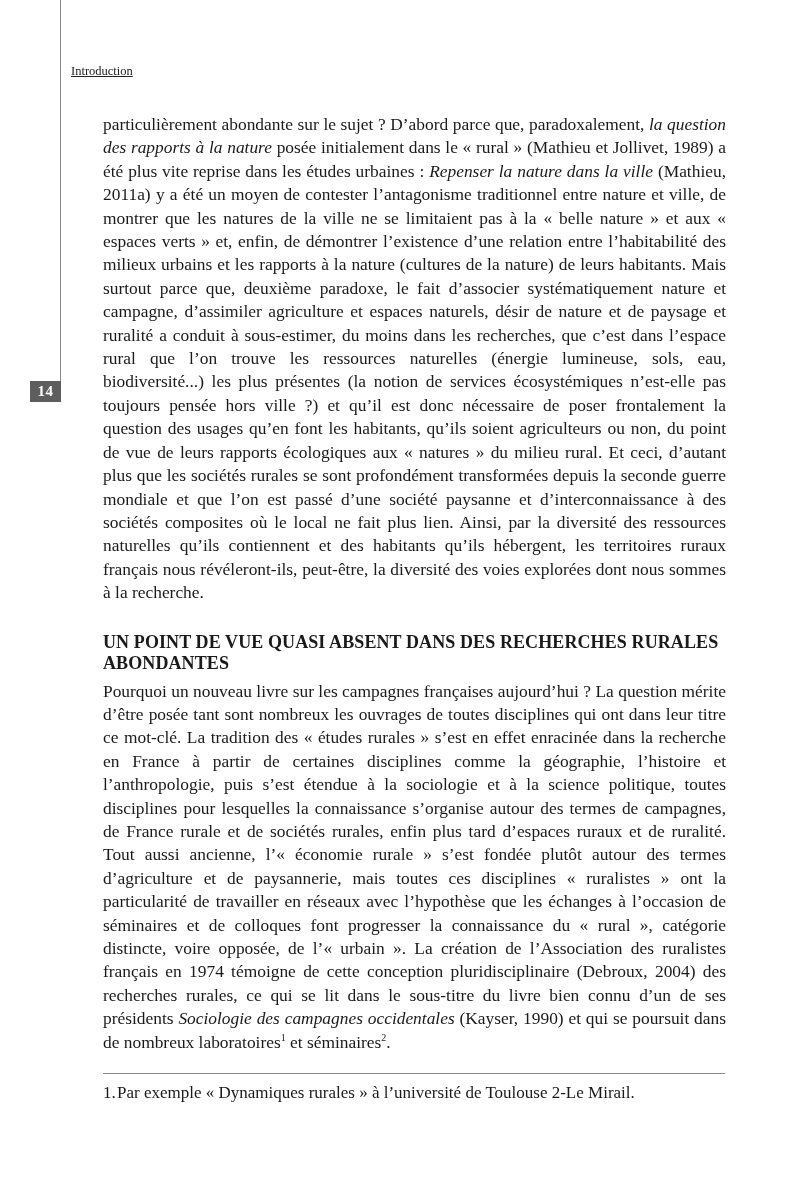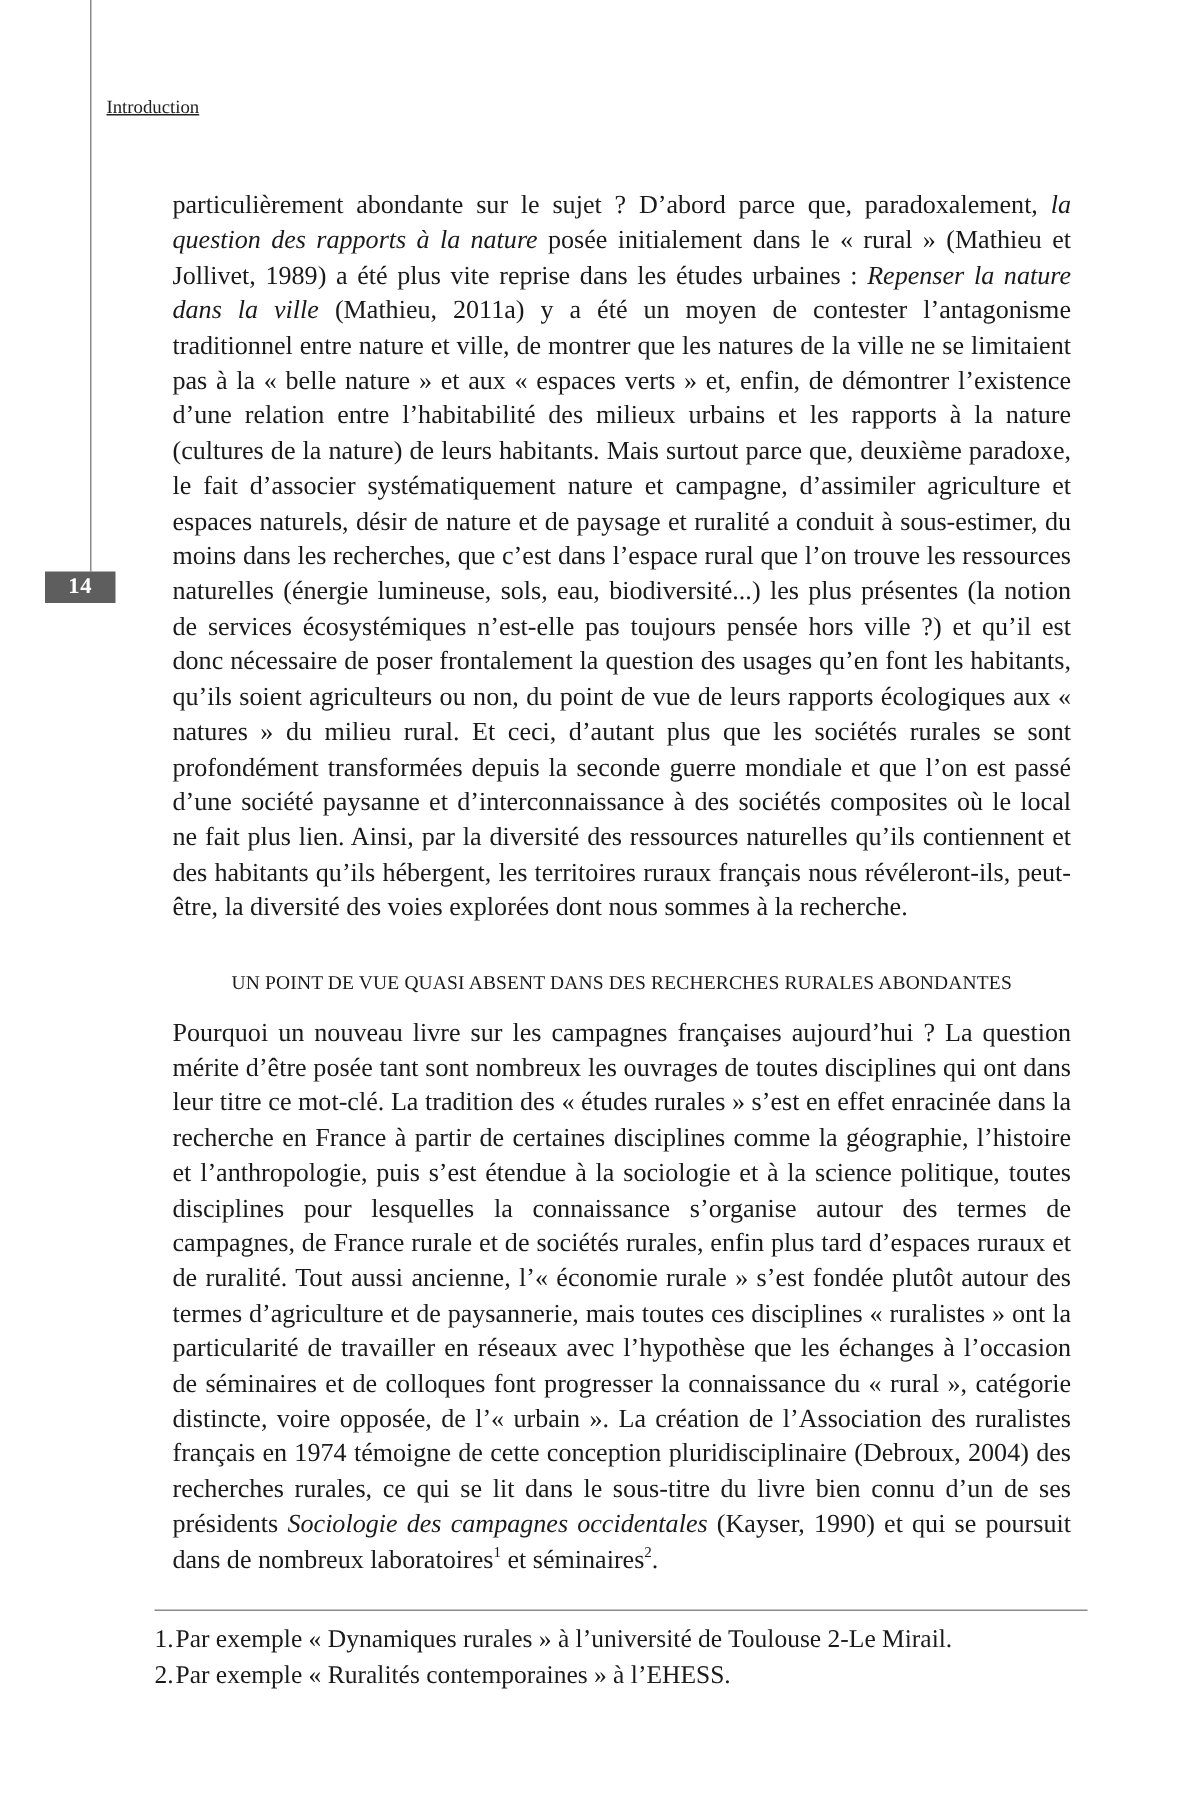--- a/index.html
+++ b/index.html
@@ -1,23 +1,23 @@
 <!DOCTYPE html>
 <html><head>
 <meta charset="utf-8">
 <style>
   html, body { margin: 0; padding: 0; background: #ffffff; }
   body { width: 800px; height: 1201px; position: relative; overflow: hidden; font-family: "Liberation Serif", "DejaVu Serif", serif; color: #1a1a1a; }
   .margin-rule { position: absolute; left: 60px; top: 0; width: 1px; height: 381px; background: #8a8a8a; }
-  .page-num { position: absolute; left: 30px; top: 381px; width: 47px; height: 21px; background: #5e5e5e; color: #ffffff; font-weight: bold; font-size: 15px; text-align: center; line-height: 21px; letter-spacing: 0.5px; }
+  .page-num { position: absolute; left: 30px; top: 381px; width: 31px; height: 21px; background: #5e5e5e; color: #ffffff; font-weight: bold; font-size: 15px; text-align: center; line-height: 21px; letter-spacing: 0.5px; }
   .running-head { position: absolute; left: 71px; top: 64px; font-size: 12.5px; color: #222; text-decoration: underline; }
   .body { position: absolute; left: 103px; top: 113px; width: 623px; font-size: 17.4px; line-height: 23.4px; text-align: justify; }
-  .body p { margin: 12px; }
+  .body p { margin: 0; }
   .body i { font-style: italic; }
-  .heading { margin: 27px 0 6px 0 !important; font-weight: normal; font-size: 13px; line-height: 21px; text-align: center; letter-spacing: 0.1px; }
+  .heading { margin: 27px 0 6px 0 !important; font-weight: bold; font-size: 18px; line-height: 21px; text-align: left; letter-spacing: 0.1px; }
   .sup { font-size: 10px; vertical-align: super; line-height: 0; }
   .fn-rule { position: absolute; left: 103px; top: 1073px; width: 622px; height: 1px; background: #8a8a8a; }
   .footnotes { position: absolute; left: 103px; top: 1086px; width: 622px; font-size: 17px; line-height: 14px; }
   .footnotes div { margin-bottom: 10px; }
   .fn-num { display: inline-block; width: 14px; }
 </style>
 </head>
 <body>
 
 <div class="margin-rule"></div>
@@ -30,14 +30,13 @@
 
   <p class="heading">UN POINT DE VUE QUASI ABSENT DANS DES RECHERCHES RURALES ABONDANTES</p>
 
   <p><span>Pourquoi un nouveau livre sur les campagnes françaises aujourd’hui ? La question mérite d’être posée tant sont nombreux les ouvrages de toutes disciplines qui ont dans leur titre ce mot-clé. La tradition des « études rurales » s’est en effet enracinée dans la recherche en France à partir de certaines disciplines comme la géographie, l’histoire et l’anthropologie, puis s’est étendue à la sociologie et à la science politique, toutes disciplines pour lesquelles la connaissance s’organise autour des termes de campagnes, de France rurale et de sociétés rurales, enfin plus tard d’espaces ruraux et de ruralité. Tout aussi ancienne, l’« économie rurale » s’est fondée plutôt autour des termes d’agriculture et de paysannerie, mais toutes ces disciplines « ruralistes » ont la particularité de travailler en réseaux avec l’hypothèse que les échanges à l’occasion de séminaires et de colloques font progresser la connaissance du « rural », catégorie distincte, voire opposée, de l’« urbain ». La création de l’Association des ruralistes français en 1974 témoigne de cette conception pluridisciplinaire (Debroux, 2004) des recherches rurales, ce qui se lit dans le sous-titre du livre bien connu d’un de ses présidents </span><i>Sociologie des campagnes occidentales</i><span> (Kayser, 1990) et qui se poursuit dans de nombreux laboratoires</span><span class="sup">1</span><span> et séminaires</span><span class="sup">2</span><span>.</span></p>
 </div>
 
 <div class="fn-rule"></div>
 
 <div class="footnotes">
   <div><span class="fn-num">1.</span><span>Par exemple « Dynamiques rurales » à l’université de Toulouse 2-Le Mirail.</span></div>
-  <div><span class="fn-num">2.</span><span>Par exemple « Ruralités contemporaines » à l’EHESS.</span></div>
 </div>
 
 </body></html>

